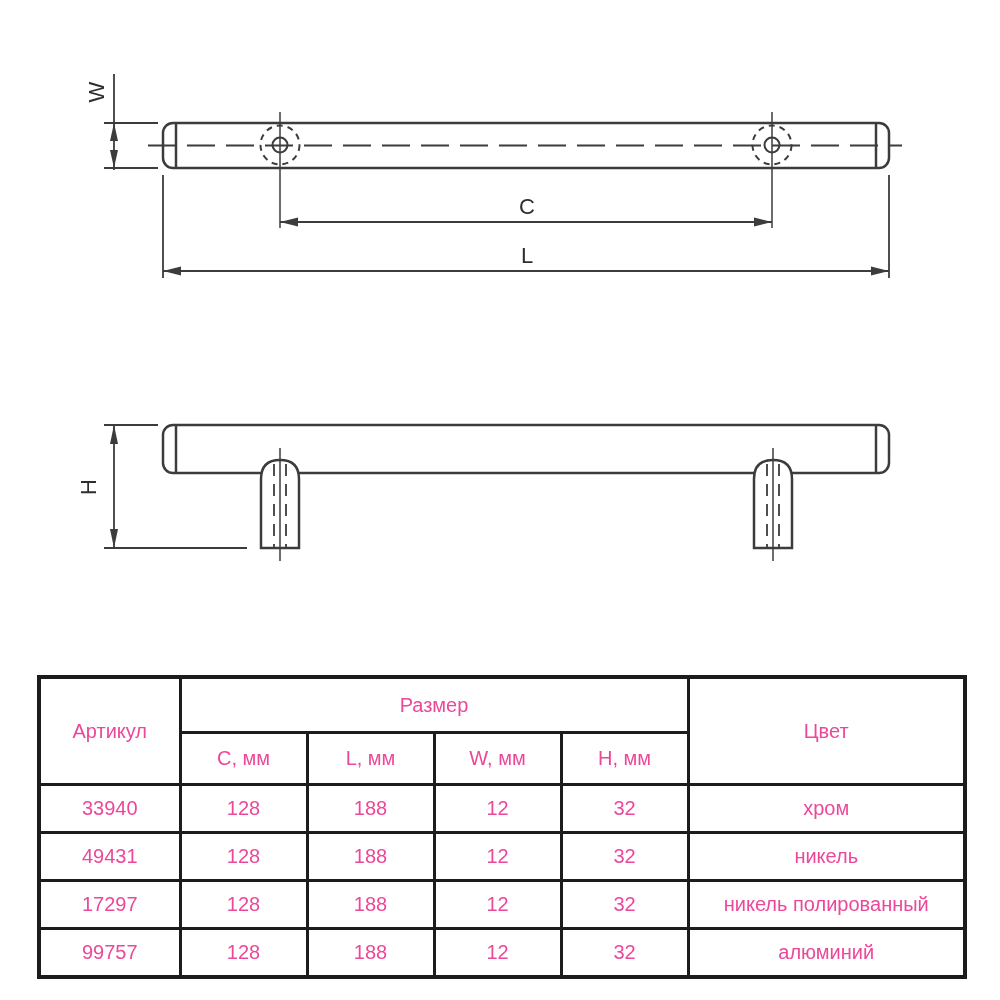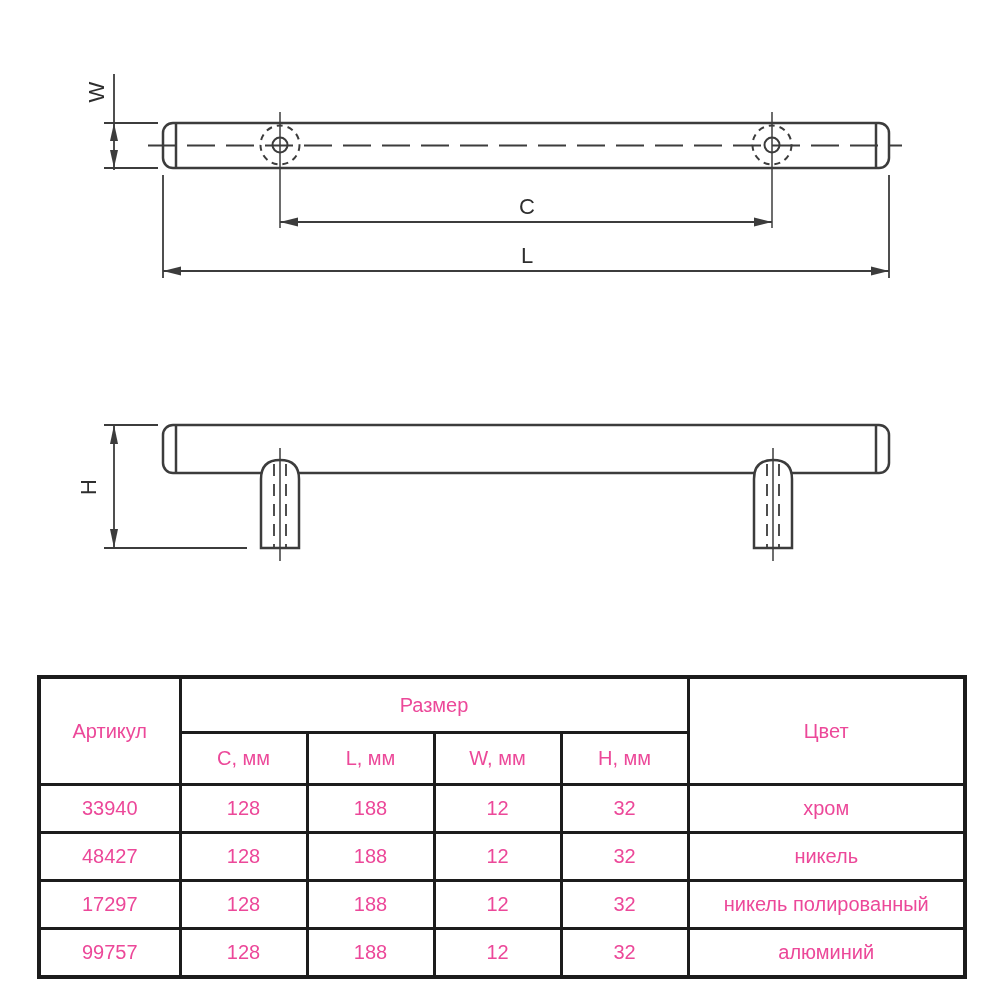--- a/index.html
+++ b/index.html
@@ -157,21 +157,21 @@
         </tr>
         <tr class="data-row">
           <td>33940</td>
           <td>128</td>
           <td>188</td>
           <td>12</td>
           <td>32</td>
           <td>хром</td>
         </tr>
         <tr class="data-row">
-          <td>48427</td>
+          <td>49431</td>
           <td>128</td>
           <td>188</td>
           <td>12</td>
           <td>32</td>
           <td>никель</td>
         </tr>
         <tr class="data-row">
           <td>17297</td>
           <td>128</td>
           <td>188</td>

